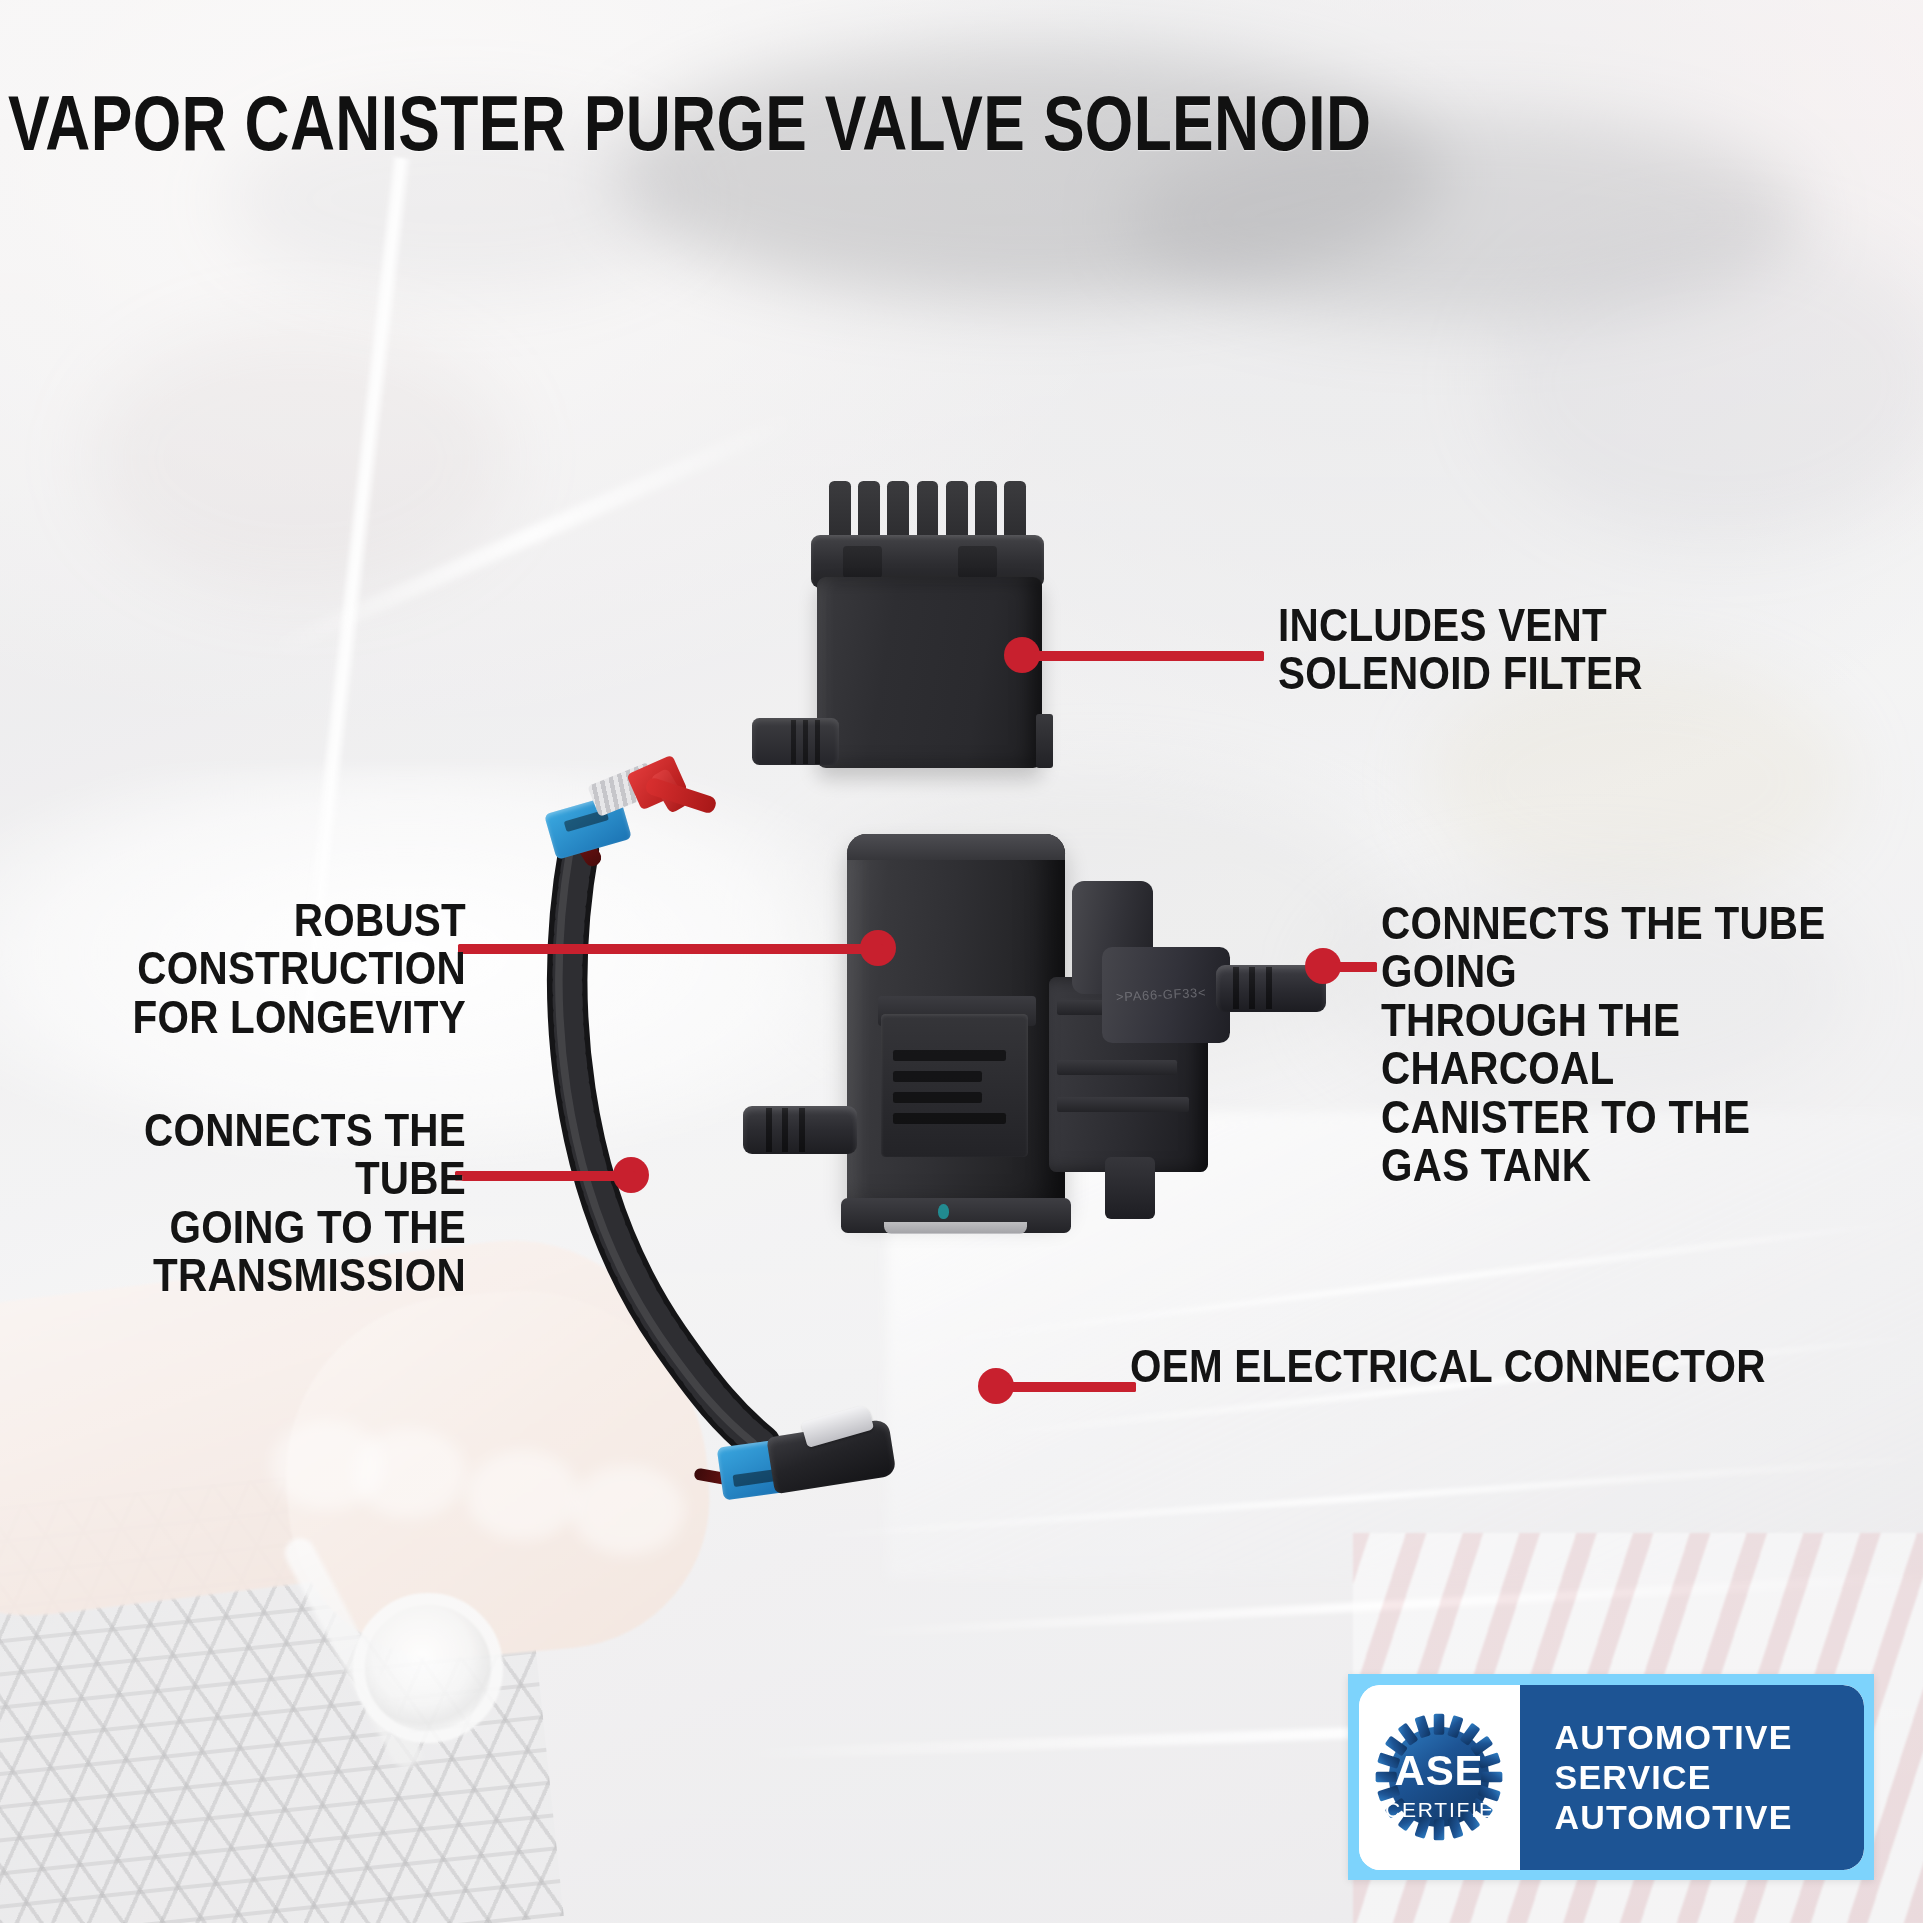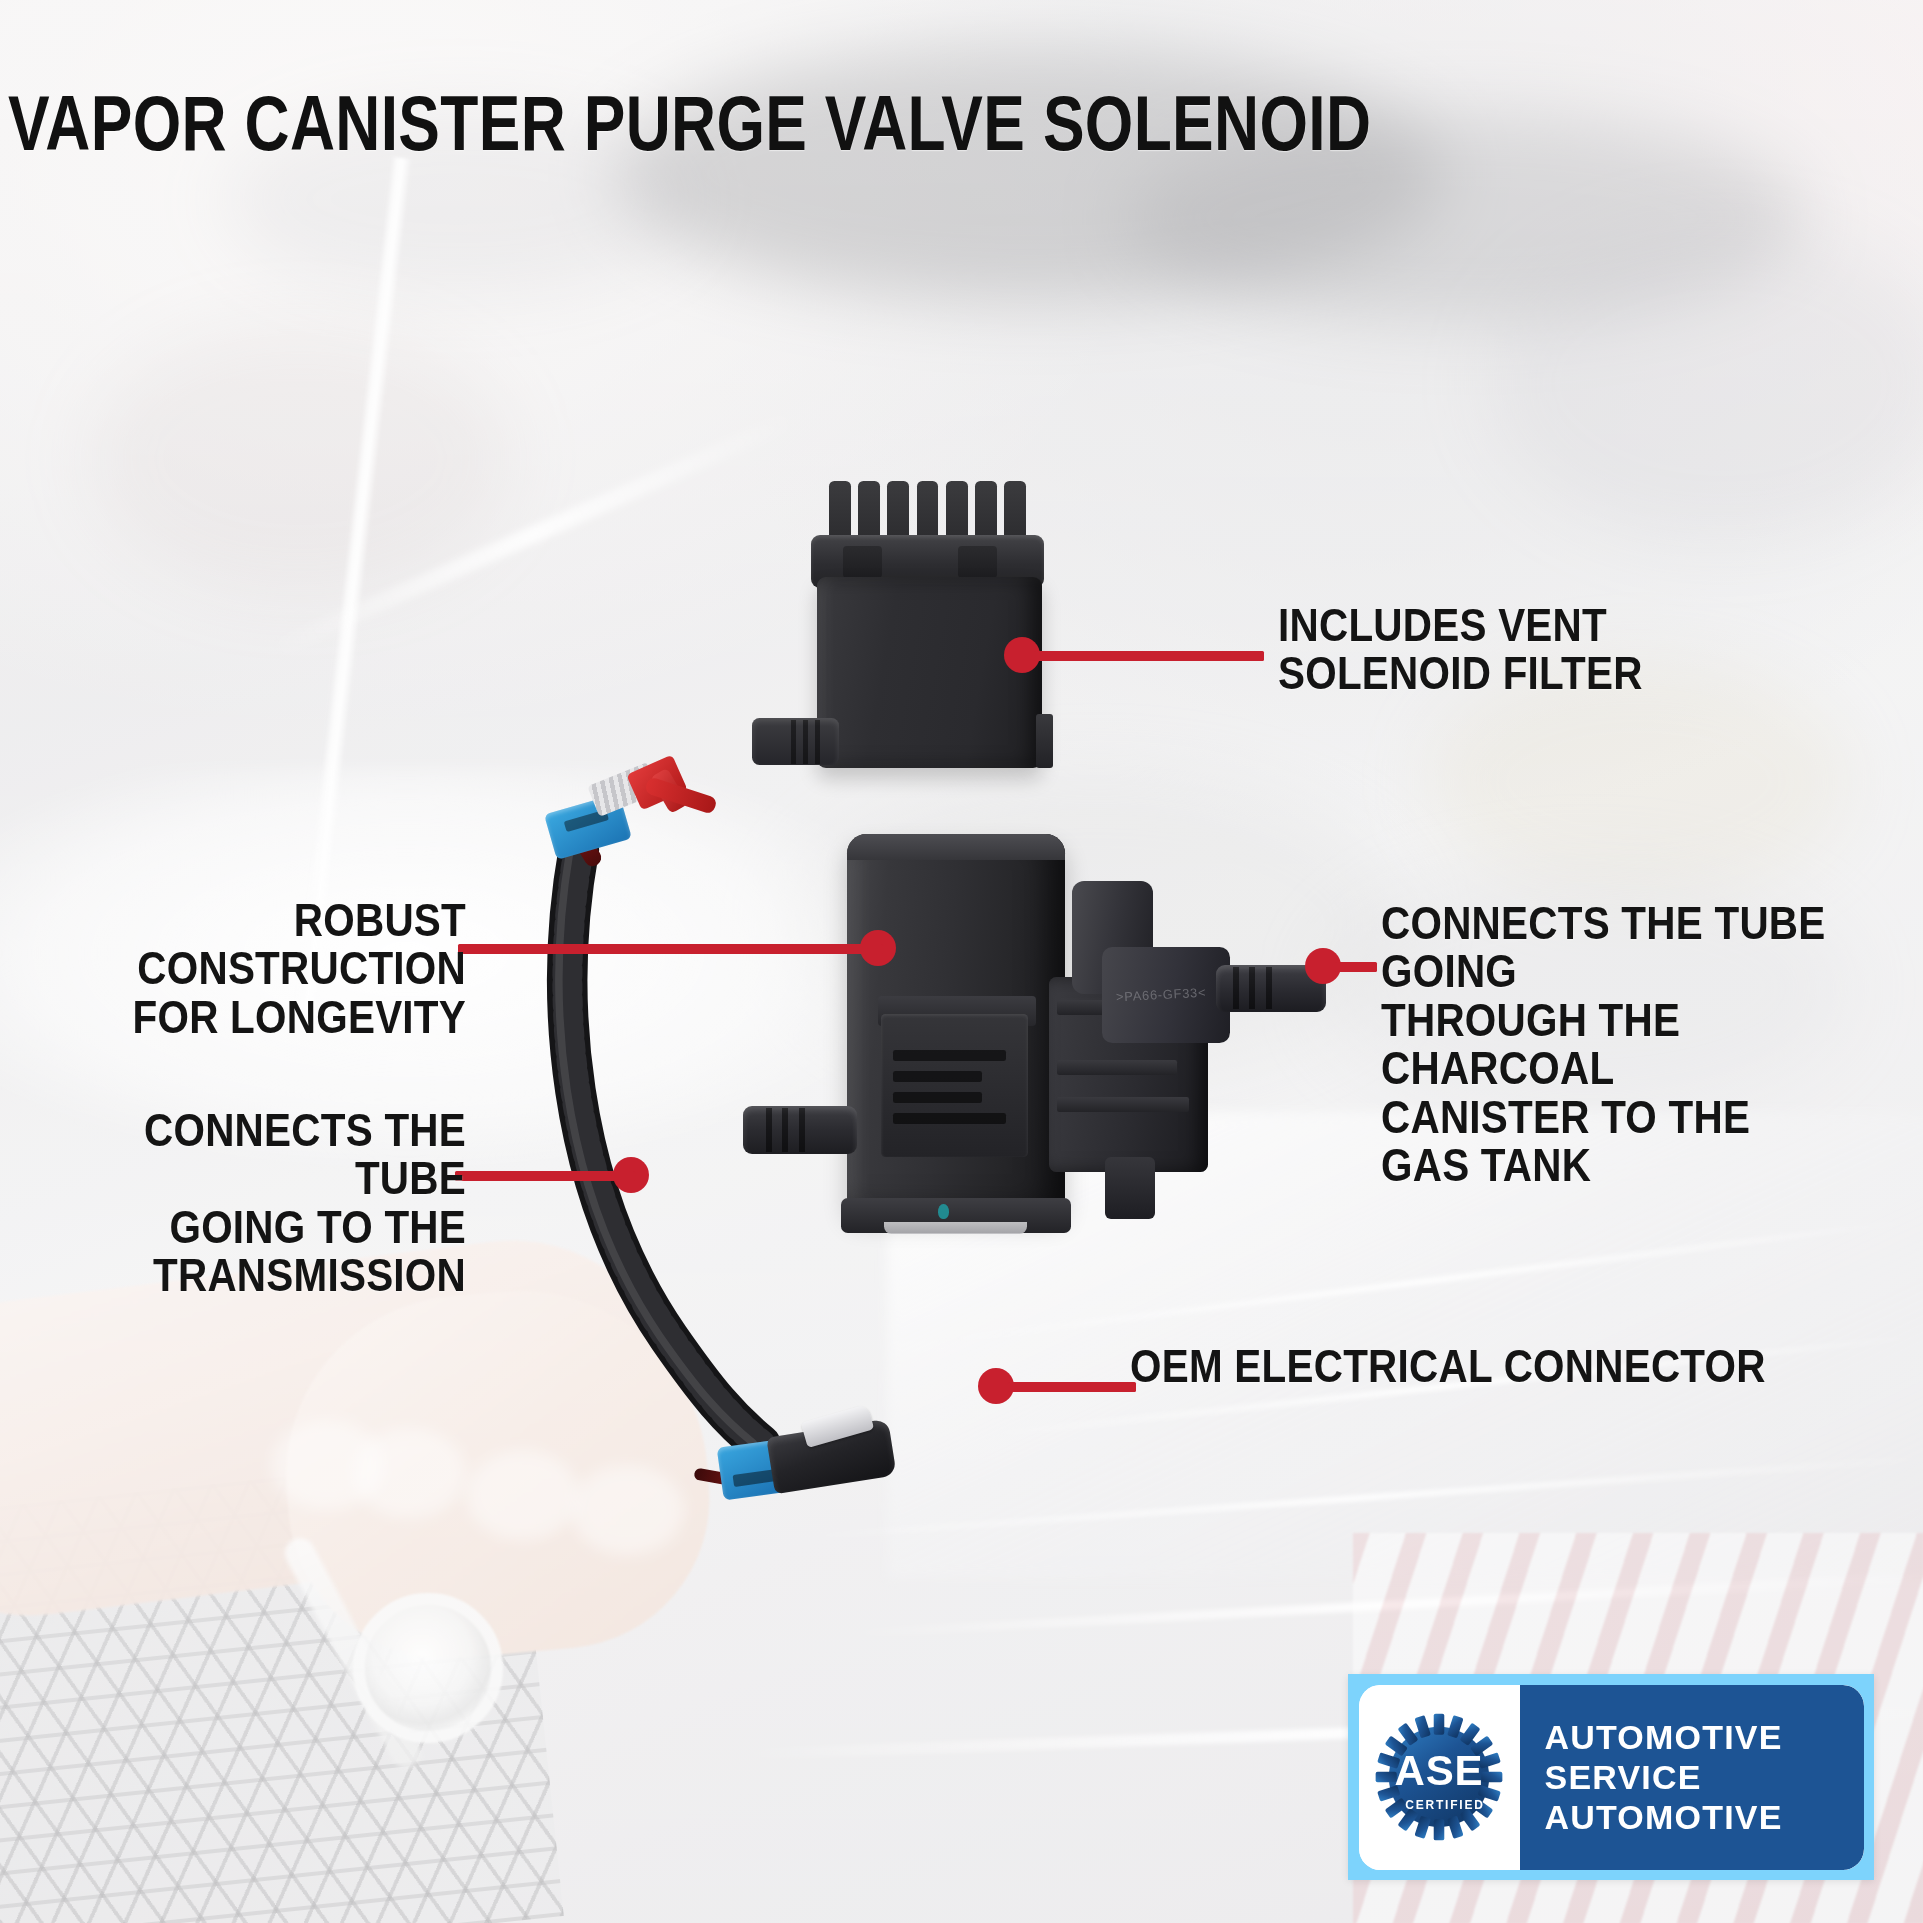--- a/index.html
+++ b/index.html
@@ -276,36 +276,36 @@
   
   #ase{
     position:absolute; left:1348px; top:1674px; width:526px; height:206px;
     background:#7dd3fc; padding:10.5px; z-index:50;
     box-shadow:0 2.3px 7.5px rgba(0,0,0,.10);
   }
   .ase-inner{ width:100%; height:100%; display:flex; border-radius:21px; overflow:hidden; background:#ffffff; }
   .ase-left{ width:161px; background:#ffffff; display:flex; align-items:center; justify-content:center;
              border-radius:21px 0 0 21px; }
   .ase-right{ flex:1; background:#1d5494; display:flex; flex-direction:column;
-              justify-content:center; padding-left:25px; border-radius:0 21px 21px 0; gap:1.5px;}
+              justify-content:center; padding-left:35px; border-radius:0 21px 21px 0; gap:1.5px;}
   .ase-right span{
     color:#ffffff; font-family:"Liberation Sans Narrow","Liberation Sans",sans-serif;
     font-weight:700; font-size:34px; line-height:1.12; letter-spacing:1.2px;
   }
   .gear{ position:relative; width:132px; height:132px; }
   .gear .cog{ position:absolute; inset:0; }
   .ase-letters{
     position:absolute; left:0; right:0; top:39px; text-align:center;
     font-family:"Liberation Sans Narrow","Liberation Sans",sans-serif;
     font-weight:700; font-size:42px; color:#ffffff; letter-spacing:0.8px; line-height:1;
   }
   .ase-cert{
     position:absolute; left:12px; right:0; top:87px; text-align:center;
     font-family:"Liberation Sans Narrow","Liberation Sans",sans-serif;
-    font-weight:700; font-size:12px; color:#ffffff; letter-spacing:1.8px;
+    font-weight:400; font-size:21px; color:#ffffff; letter-spacing:1.8px;
   }
 </style>
 </head>
 <body>
 
 <div id="bg">
   <div class="bgbase"></div>
   <div class="shape s1"></div>
   <div class="shape s2"></div>
   <div class="shape s3"></div>

